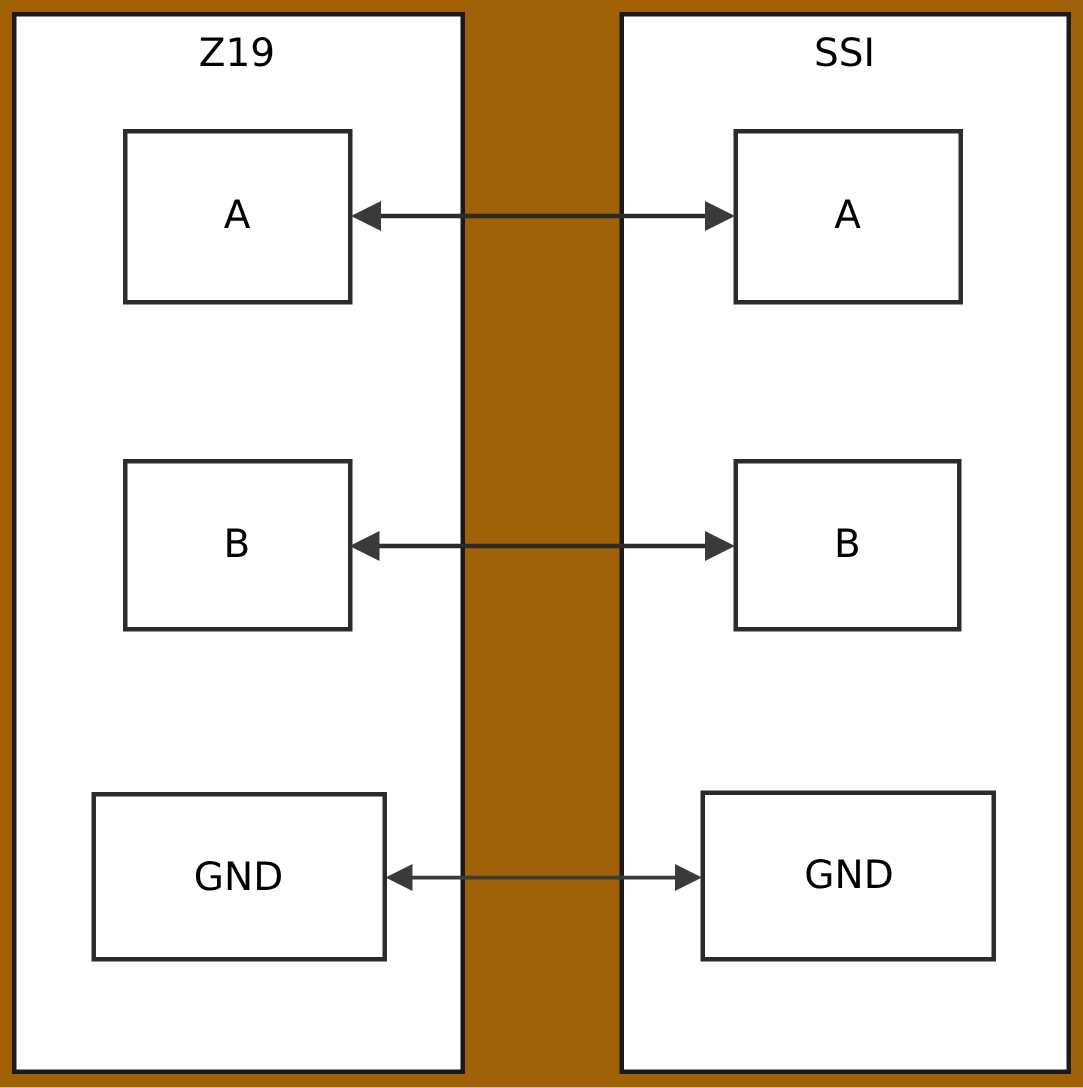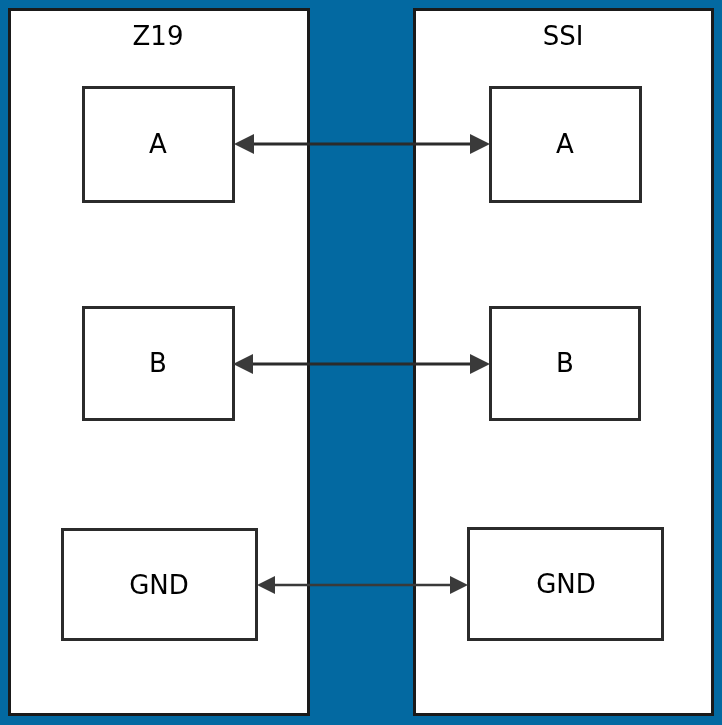--- a/index.html
+++ b/index.html
@@ -8,21 +8,21 @@
     padding: 0;
     background: #ffffff;
   }
   body {
     font-family: "DejaVu Sans", "Liberation Sans", sans-serif;
   }
   #diagram-root {
     position: relative;
     width: 722px;
     height: 725px;
-    background: #0369a1;
+    background: #a16207;
     overflow: hidden;
     text-align: right;
   }
   #diagram-svg {
     position: absolute;
     left: 0;
     top: 0;
     width: 722px;
     height: 725px;
     display: block;

